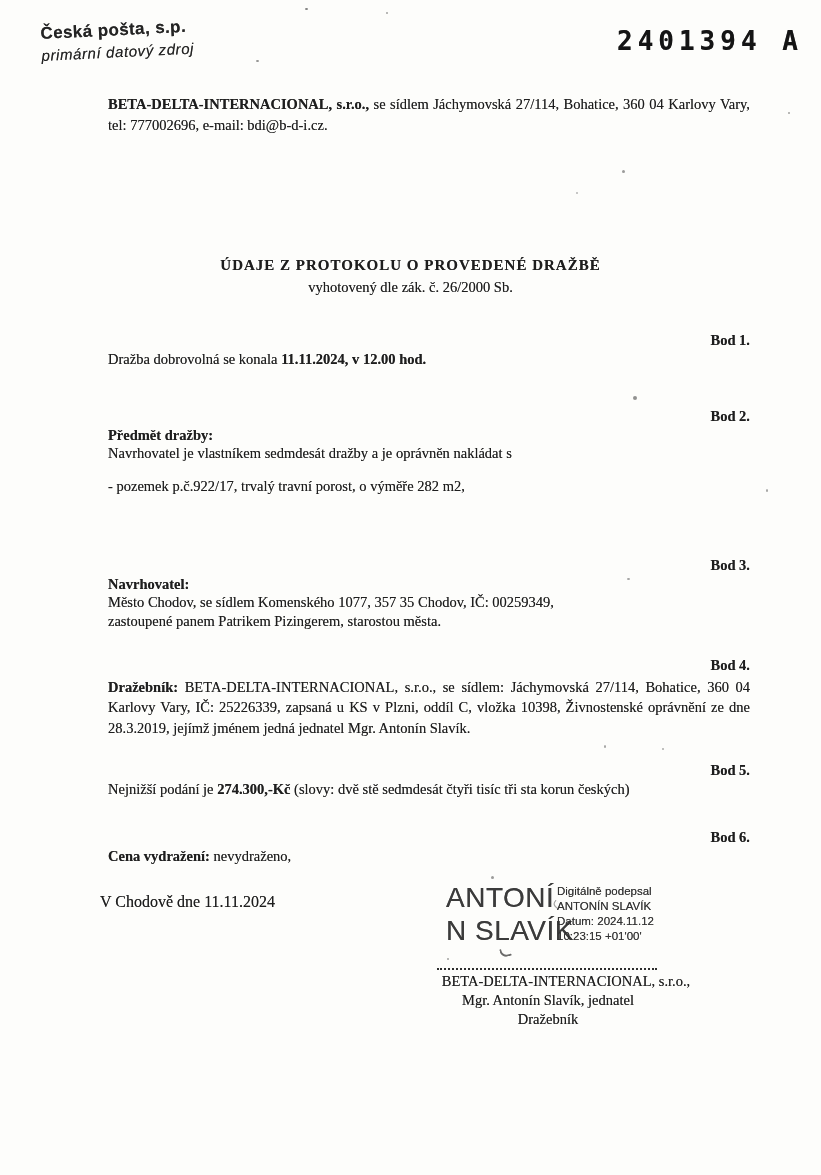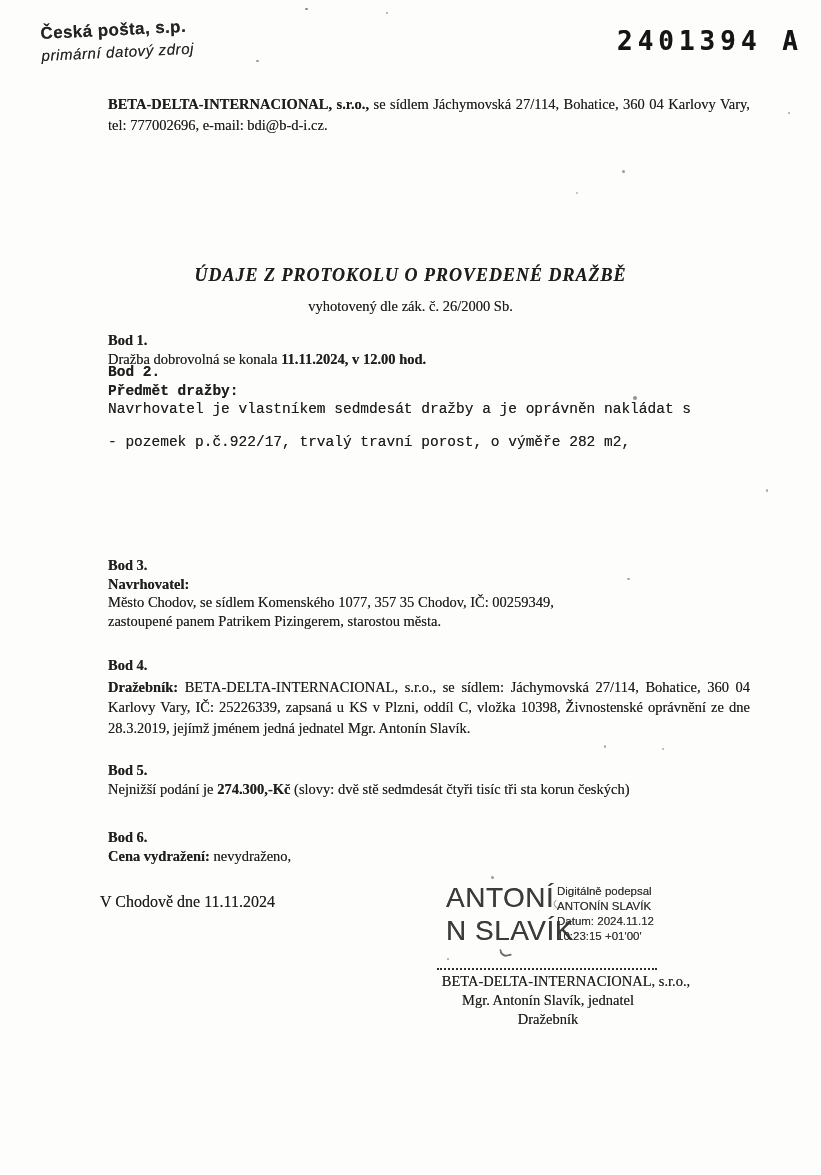--- a/index.html
+++ b/index.html
@@ -29,31 +29,31 @@
     font-family:"DejaVu Sans Mono", monospace;
     font-weight:bold; font-size:26px; letter-spacing:5px; color:#151515;
   }
 
   .header-para {
     position:absolute; left:108px; top:94px; width:642px;
     font-size:14.5px; line-height:21px; text-align:justify; margin:0;
   }
 
   .title-block { position:absolute; left:0; top:253px; width:100%; text-align:center; }
-  .title-main { font-size:18px; font-weight:bold; letter-spacing:1px; margin:12px;font-style:italic; }
+  .title-main { font-size:15px; font-weight:bold; letter-spacing:1px; margin:4px; }
   .title-sub  { font-size:14.5px; margin-top:5px; }
 
   .section { position:absolute; left:108px; width:642px; font-size:14.5px; line-height:18.5px; }
   .s-bod1 { top:331px; }
-  .s-bod2 { top:363px;font-family:Liberation Mono, monospace; }
+  .s-bod2 { top:407px; }
   .s-bod3 { top:556px; }
   .s-bod4 { top:656px; }
   .s-bod5 { top:761px; }
   .s-bod6 { top:828px; }
-  .sec-heading { font-weight:bold; }
+  .sec-heading { font-weight:bold;text-align:right; }
   .sec-subheading { font-weight:bold; }
   .gap-sm { height:14px; }
   .just { text-align:justify; line-height:21px; margin:0; }
   .just4 { text-align:justify; line-height:20.5px; margin:2px 0 0 0; }
 
   .place-date { position:absolute; left:100px; top:893px; font-size:16px; }
 
   
   .sig-big {
     position:absolute; left:446px; top:881px;

